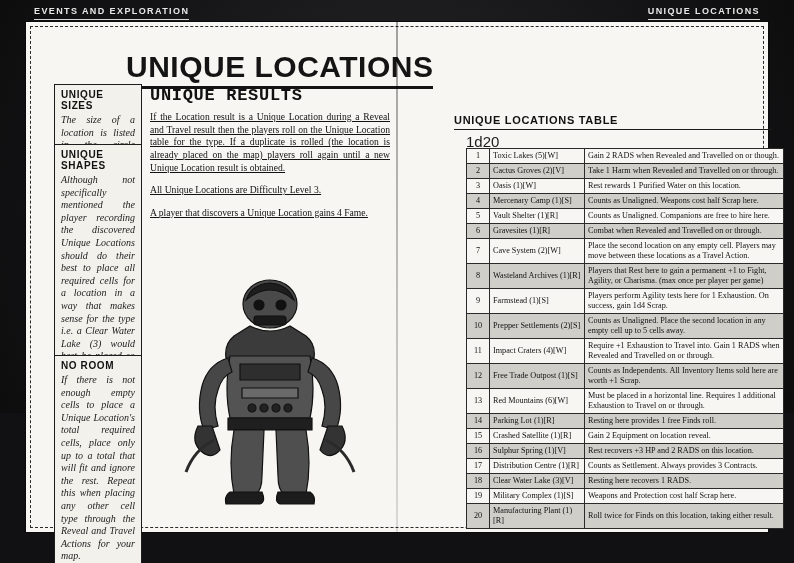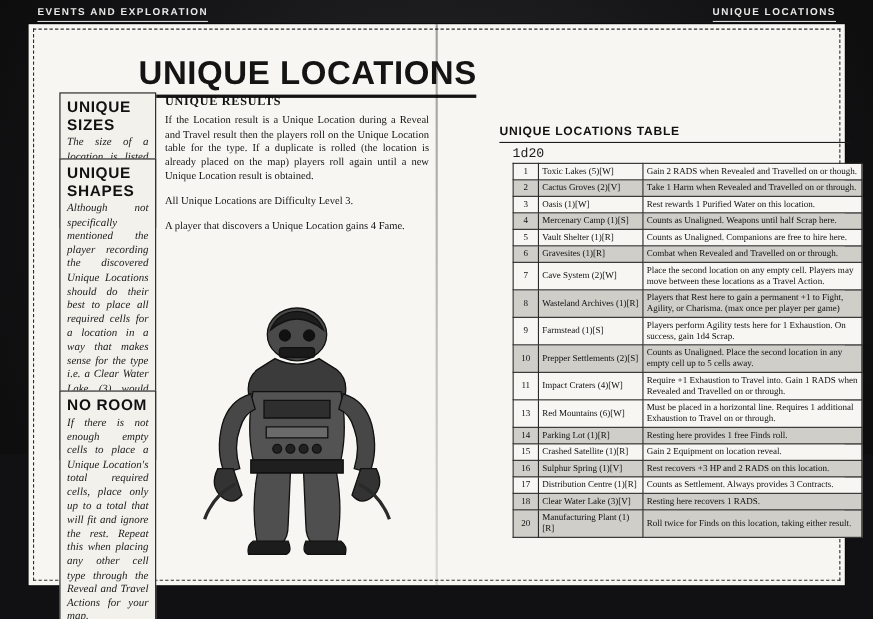--- a/index.html
+++ b/index.html
@@ -70,56 +70,56 @@
   .sidebar{
     position:absolute;left:28px;width:88px;
     border:1px solid #1d1d1d;
     background:#f2f1ec;
     padding:4px 6px 6px 6px;
     box-sizing:border-box;
   }
   .sidebar h4{
     margin:0 0 3px 0;
     font-family:"Liberation Sans", sans-serif;
-    font-size:14px;font-weight:bold;letter-spacing:0.6px;
+    font-size:10px;font-weight:bold;letter-spacing:0.6px;
     text-transform:uppercase;
   }
   .sidebar p{
     margin:0;font-size:10px;line-height:1.26;font-style:italic;color:#1b1b1b;
     text-align:justify;
   }
 
   
   .body-col{
     position:absolute;left:124px;width:240px;
   }
   .body-col h3{
     margin:0 0 6px 0;
-    font-family:Liberation Serif, serif;
-    font-size:11px;font-weight:bold;letter-spacing:0.7px;text-transform:uppercase;
+    font-family:Liberation Mono, monospace;
+    font-size:17px;font-weight:bold;letter-spacing:0.7px;text-transform:uppercase;
   }
   .body-col p{
-    margin:0 0 10px 0;font-size:9.6px;line-height:1.32;text-align:justify;color:#121212;
+    margin:0 0 10px 0;font-size:9.6px;line-height:1.32;text-align:justify;color:#121212;text-decoration:underline;
   }
 
   
   .art{
     position:absolute;left:128px;top:238px;width:232px;height:250px;
   }
 
   
   .tbl-title{
     position:absolute;left:428px;top:92px;
     font-family:"Liberation Sans", sans-serif;
     font-size:11px;font-weight:bold;letter-spacing:0.7px;text-transform:uppercase;
   }
   .tbl-title .ul{display:block;height:1px;background:#1c1c1c;margin-top:3px;width:318px;}
   .dice{
     position:absolute;left:440px;top:111px;
-    font-size:12px;font-family:Liberation Mono, monospace;color:#1c1c1c;
+    font-size:15px;font-family:Liberation Sans, sans-serif;color:#1c1c1c;
   }
   table.loc{
     position:absolute;left:440px;top:126px;width:318px;
     border-collapse:collapse;font-size:8.2px;line-height:1.22;
   }
   table.loc th, table.loc td{
     border:1px solid #2a2a2a;
     padding:2px 3px;vertical-align:middle;
   }
   table.loc td.n{width:16px;text-align:center;}
@@ -232,21 +232,21 @@
               <td>Take 1 Harm when Revealed and Travelled on or through.</td>
             </tr>
           <tr>
               <td class="n">3</td>
               <td class="nm">Oasis (1)[W]</td>
               <td>Rest rewards 1 Purified Water on this location.</td>
             </tr>
           <tr class="alt">
               <td class="n">4</td>
               <td class="nm">Mercenary Camp (1)[S]</td>
-              <td>Counts as Unaligned. Weapons until half Scrap here.</td>
+              <td>Counts as Unaligned. Weapons cost half Scrap here.</td>
             </tr>
           <tr>
               <td class="n">5</td>
               <td class="nm">Vault Shelter (1)[R]</td>
               <td>Counts as Unaligned. Companions are free to hire here.</td>
             </tr>
           <tr class="alt">
               <td class="n">6</td>
               <td class="nm">Gravesites (1)[R]</td>
               <td>Combat when Revealed and Travelled on or through.</td>
@@ -269,20 +269,25 @@
           <tr class="alt">
               <td class="n">10</td>
               <td class="nm">Prepper Settlements (2)[S]</td>
               <td>Counts as Unaligned. Place the second location in any empty cell up to 5 cells away.</td>
             </tr>
           <tr>
               <td class="n">11</td>
               <td class="nm">Impact Craters (4)[W]</td>
               <td>Require +1 Exhaustion to Travel into. Gain 1 RADS when Revealed and Travelled on or through.</td>
             </tr>
+          <tr class="alt">
+              <td class="n">12</td>
+              <td class="nm">Free Trade Outpost (1)[S]</td>
+              <td>Counts as Independents. All Inventory Items sold here are worth +1 Scrap.</td>
+            </tr>
           <tr>
               <td class="n">13</td>
               <td class="nm">Red Mountains (6)[W]</td>
               <td>Must be placed in a horizontal line. Requires 1 additional Exhaustion to Travel on or through.</td>
             </tr>
           <tr class="alt">
               <td class="n">14</td>
               <td class="nm">Parking Lot (1)[R]</td>
               <td>Resting here provides 1 free Finds roll.</td>
             </tr>
@@ -299,20 +304,25 @@
           <tr>
               <td class="n">17</td>
               <td class="nm">Distribution Centre (1)[R]</td>
               <td>Counts as Settlement. Always provides 3 Contracts.</td>
             </tr>
           <tr class="alt">
               <td class="n">18</td>
               <td class="nm">Clear Water Lake (3)[V]</td>
               <td>Resting here recovers 1 RADS.</td>
             </tr>
+          <tr>
+              <td class="n">19</td>
+              <td class="nm">Military Complex (1)[S]</td>
+              <td>Weapons and Protection cost half Scrap here.</td>
+            </tr>
           <tr class="alt">
               <td class="n">20</td>
               <td class="nm">Manufacturing Plant (1)[R]</td>
               <td>Roll twice for Finds on this location, taking either result.</td>
             </tr>
         </tbody>
       </table>
 
     </div>
   </div>

